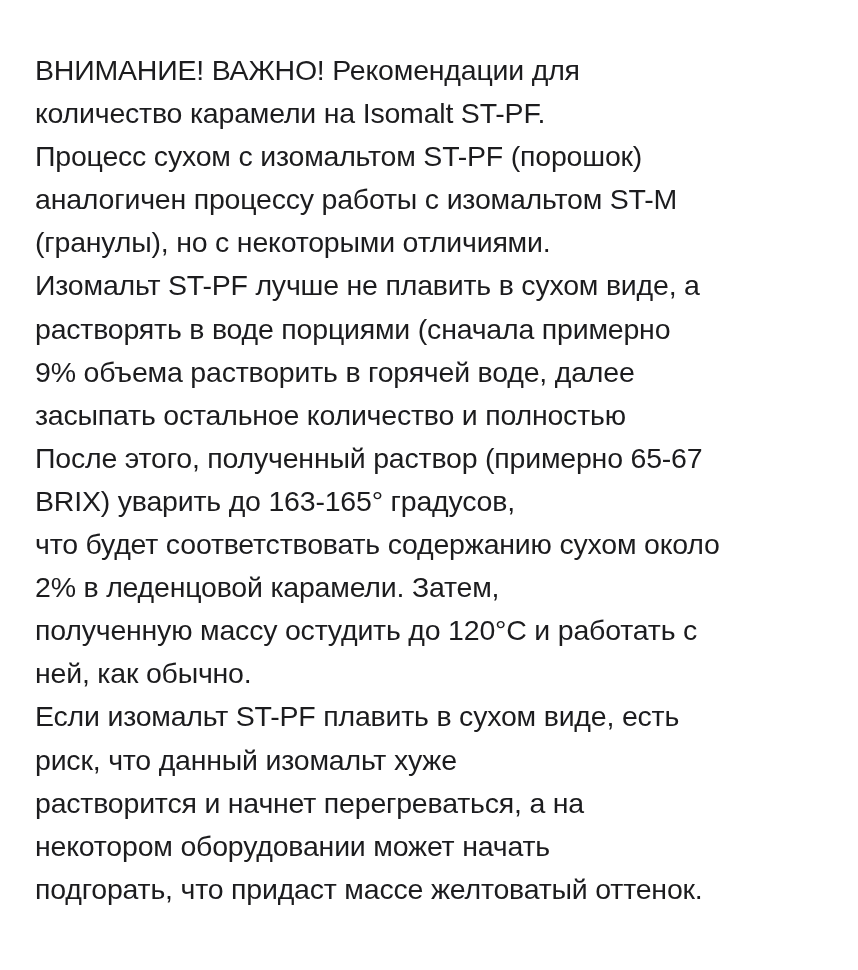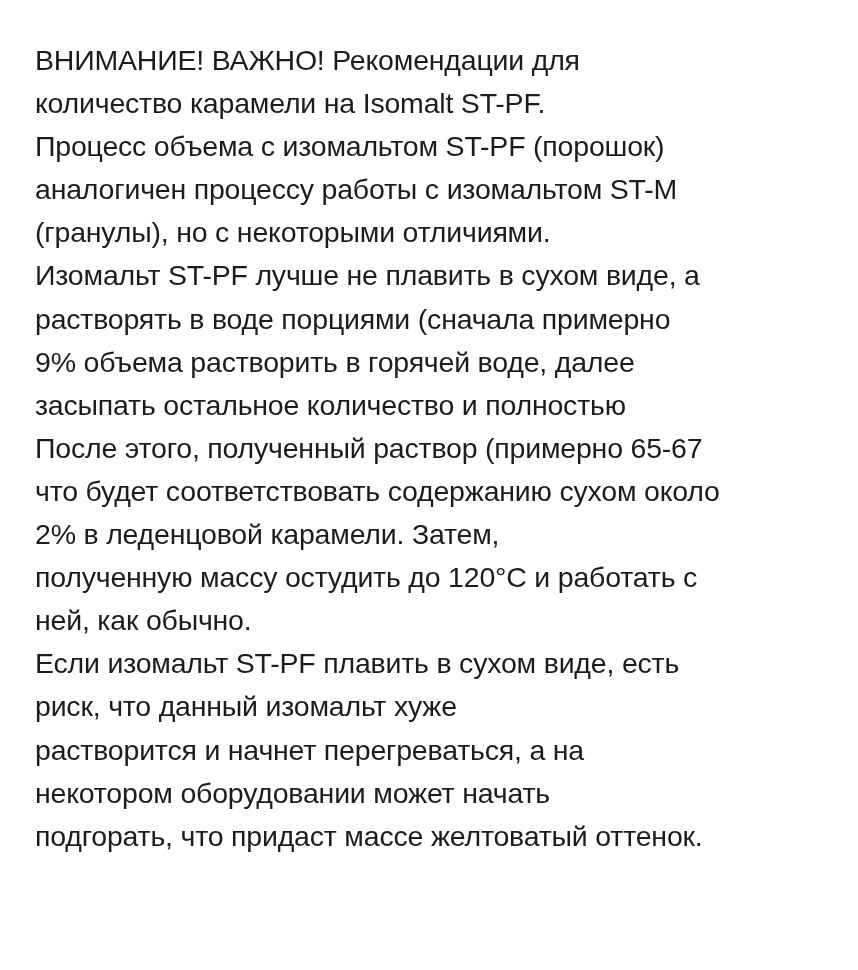--- a/index.html
+++ b/index.html
@@ -9,47 +9,48 @@
     }
     body {
       width: 858px;
       height: 970px;
       overflow: hidden;
       position: relative;
     }
     .doc {
       position: absolute;
       left: 35px;
-      top: 39px;
+      top: 49px;
       width: 800px;
       font-family: "Liberation Sans", sans-serif;
       font-size: 28.5px;
       line-height: 43.1px;
       color: #1c1c1e;
       letter-spacing: -0.2px;
     }
     .line {
       display: block;
       white-space: nowrap;
     }
   </style>
 </head>
 <body>
 
 <div class="doc">
   <span class="line">ВНИМАНИЕ! ВАЖНО! Рекомендации для</span>
   <span class="line">количество карамели на Isomalt ST-PF.</span>
-  <span class="line">Процесс объема с изомальтом ST-PF (порошок)</span>
+  <span class="line">Процесс сухом с изомальтом ST-PF (порошок)</span>
   <span class="line">аналогичен процессу работы с изомальтом ST-M</span>
   <span class="line">(гранулы), но с некоторыми отличиями.</span>
   <span class="line">Изомальт ST-PF лучше не плавить в сухом виде, а</span>
   <span class="line">растворять в воде порциями (сначала примерно</span>
   <span class="line">9% объема растворить в горячей воде, далее</span>
   <span class="line">засыпать остальное количество и полностью</span>
   <span class="line">После этого, полученный раствор (примерно 65-67</span>
+  <span class="line">BRIX) уварить до 163-165° градусов,</span>
   <span class="line">что будет соответствовать содержанию сухом около</span>
   <span class="line">2% в леденцовой карамели. Затем,</span>
   <span class="line">полученную массу остудить до 120°C и работать с</span>
   <span class="line">ней, как обычно.</span>
   <span class="line">Если изомальт ST-PF плавить в сухом виде, есть</span>
   <span class="line">риск, что данный изомальт хуже</span>
   <span class="line">растворится и начнет перегреваться, а на</span>
   <span class="line">некотором оборудовании может начать</span>
   <span class="line">подгорать, что придаст массе желтоватый оттенок.</span>
 </div>

